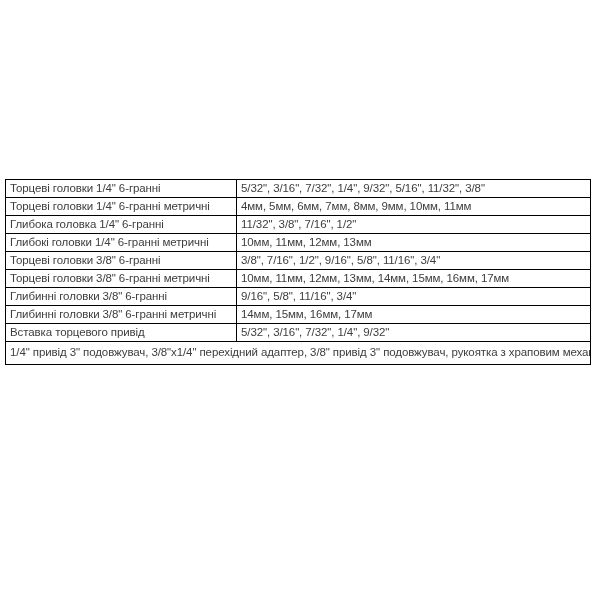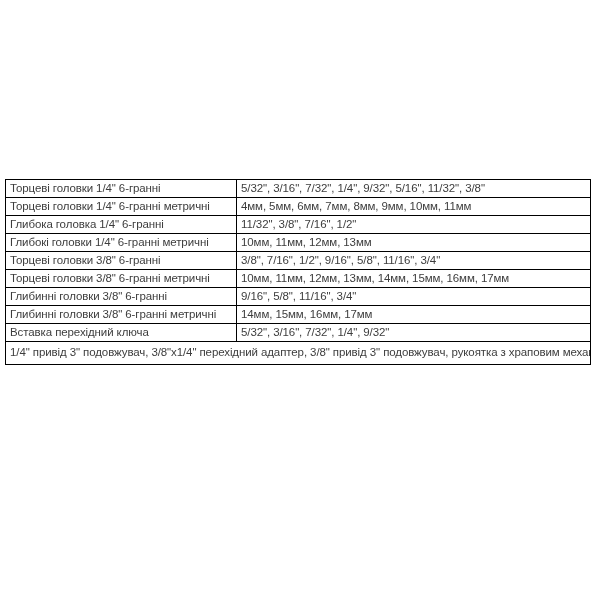--- a/index.html
+++ b/index.html
@@ -77,21 +77,21 @@
         </tr>
         <tr>
           <td>Глибинні головки 3/8" 6-гранні</td>
           <td>9/16", 5/8", 11/16", 3/4"</td>
         </tr>
         <tr>
           <td>Глибинні головки 3/8" 6-гранні метричні</td>
           <td>14мм, 15мм, 16мм, 17мм</td>
         </tr>
         <tr>
-          <td>Вставка перехідний ключа</td>
+          <td>Вставка торцевого привід</td>
           <td>5/32", 3/16", 7/32", 1/4", 9/32"</td>
         </tr>
       </tbody>
     <tbody>
       <tr>
         <td colspan="2" class="summary">1/4" привід 3" подовжувач, 3/8"х1/4" перехідний адаптер, 3/8" привід 3" подовжувач, рукоятка з храповим механізмом та 72 зубами 1/4", рукоятка з храповим механізмом та 72 зубами 3/8", набір стандартних шестигранних ключів 14шт, набір метричних шестигранних ключів 14шт, набір біт 1/4" 22шт, мультивикрутка з вініловою рукояткою на 1/4", пластиковий кейс</td>
       </tr>
     </tbody>
   </table>
 </div>

